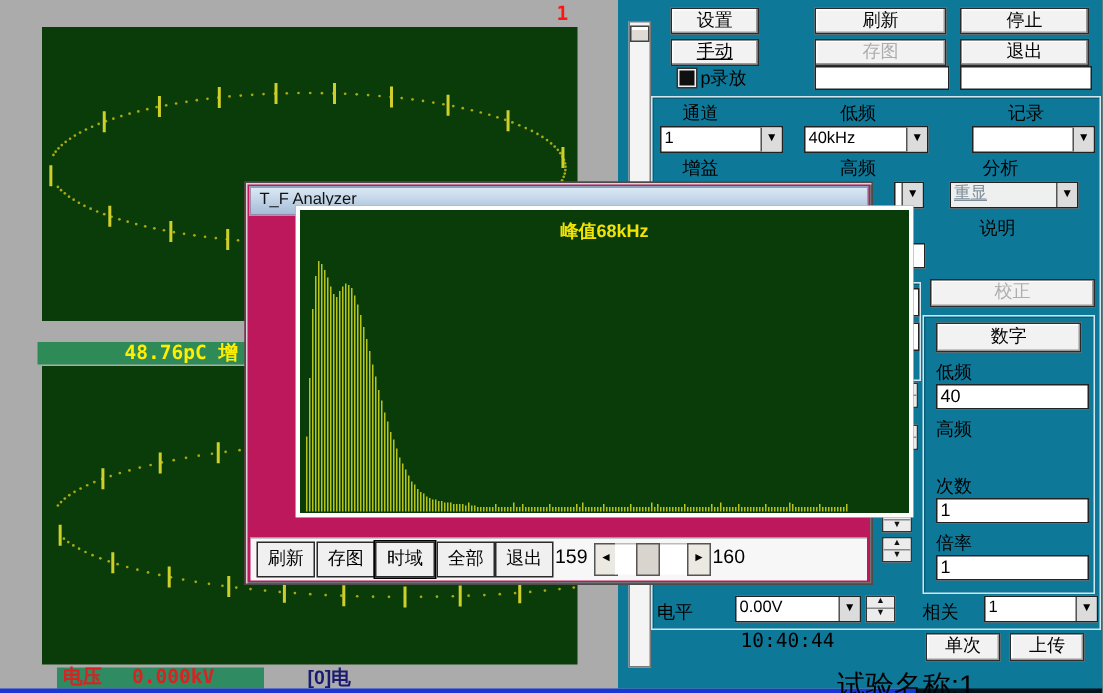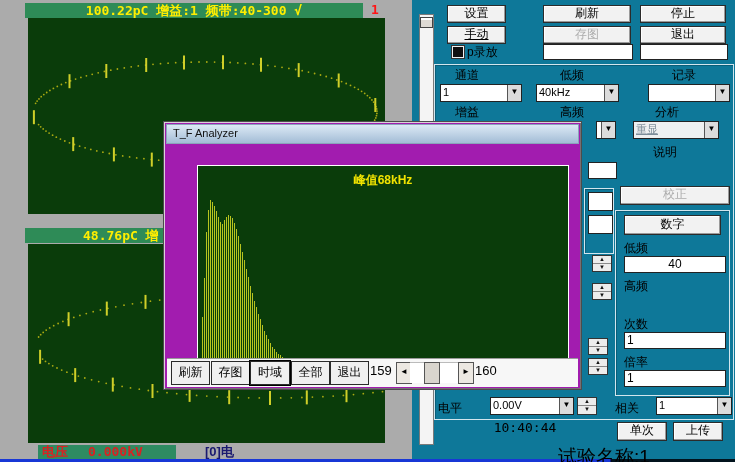--- a/index.html
+++ b/index.html
@@ -32,28 +32,28 @@
   .dd.dis .val{color:#7d8d99;text-decoration:underline;}
   .gbox{position:absolute;border:1px solid #d2e6ee;box-shadow:inset 1px 1px 0 rgba(4,62,82,.45);}
   .spin{position:absolute;width:18px;background:#f0f0f0;border:1px solid #333;}
   .spin .u,.spin .d{position:absolute;left:0;right:0;height:50%;font-size:6px;line-height:7px;
        text-align:center;color:#111;background:#ececec;}
   .spin .d{bottom:0;border-top:1px solid #888;}
   .chk{position:absolute;width:10px;height:10px;background:#101010;border:1px solid #f0f0f0;
        outline:1px solid #333;}
 
   
-  #popup{left:163px;top:121px;width:417px;height:267px;background:#a21caf;
+  #popup{left:163px;top:121px;width:417px;height:267px;background:#be185d;
          border:1px solid #4c4c4c;z-index:10;
          box-shadow:inset 1px 1px 0 #d8d4d8, inset -1px -1px 0 #747074;}
   #ptitle{position:absolute;left:2px;top:2px;right:2px;height:18px;
           background:linear-gradient(#dce9f5,#a3bcd6);border:1px solid #8ba3bb;
           font-size:11px;line-height:17px;padding-left:6px;color:#111;}
-  #pplot{position:absolute;left:33px;top:43px;width:370px;height:202px;
-         background:#0a3c0a;border:1px solid #ffffff;overflow:hidden;}
+  #pplot{position:absolute;left:33px;top:15px;width:370px;height:202px;
+         background:#0a3c0a;border:3px solid #ffffff;overflow:hidden;padding-left:36px;}
   #peaklabel{position:absolute;left:0;right:0;top:6px;text-align:center;
          color:#f2e300;font-weight:bold;font-size:12px;}
   #pfooter{position:absolute;left:3px;top:236px;width:411px;height:28px;background:#f7f7f7;
          border-top:1px solid #9a9a9a;}
   .pbtn{position:absolute;top:2px;height:22px;background:#f0f0f0;border:1px solid #2a2a2a;
         font-size:12px;text-align:center;line-height:21px;}
   .pbtn.focus{outline:1px solid #000;}
   .sbtn{position:absolute;top:3px;height:20px;width:14px;background:#ece8e2;border:1px solid #555;
         font-size:8px;text-align:center;line-height:18px;color:#000;}
   .navnum{position:absolute;top:4px;font-size:13px;color:#000;}
@@ -68,23 +68,20 @@
   
   #vtrack{left:419px;top:14px;width:13px;height:429px;background:#f4f4f4;border:1px solid #7a7a7a;}
   #vthumb{position:absolute;left:0;right:0;top:2px;height:9px;background:#dedad4;
           border:1px solid #444;box-shadow:inset 0 2px 0 #fff;}
 </style>
 </head>
 <body>
 
 <div id="app">
 
-  <div class="abs p-head mono" style="left:25px;top:3px;width:338px;height:15px;text-align:center;">
-    <span>100.22pC 增益:1 频带:40-300 √</span>
-  </div>
   <div class="abs red-ind mono" style="left:371px;top:2px;">1</div>
   <div class="abs p-plot" style="left:28px;top:18px;width:357px;height:196px;">
     <svg id="ell1" width="357" height="196">
         <circle cx="7.6" cy="85.3" r="0.9" fill="#a9a912"></circle>
         <circle cx="9.1" cy="83.1" r="0.9" fill="#a9a912"></circle>
         <circle cx="11.0" cy="80.9" r="0.9" fill="#a9a912"></circle>
         <circle cx="13.2" cy="78.7" r="0.9" fill="#a9a912"></circle>
         <circle cx="15.8" cy="76.6" r="0.9" fill="#a9a912"></circle>
         <circle cx="18.7" cy="74.5" r="0.9" fill="#a9a912"></circle>
         <circle cx="21.9" cy="72.4" r="0.9" fill="#a9a912"></circle>
@@ -434,21 +431,21 @@
     <span class="val">重显</span>
     <span class="arw">▼</span>
   </div>
 
   <div class="lbl" style="left:653px;top:144px;">说明</div>
   <div class="btn dis" style="left:620px;top:186px;width:108px;height:17px;">校正</div>
 
   <div class="gbox" style="left:615px;top:210px;width:113px;height:184px;"></div>
   <div class="btn" style="left:624px;top:215px;width:95px;height:18px;line-height:17px;">数字</div>
   <div class="lbl" style="left:624px;top:240px;">低频</div>
-  <div class="fld" style="left:624px;top:256px;width:96px;height:15px;font-size:12px;text-align:center;">40</div>
+  <div class="fld" style="left:624px;top:256px;width:96px;height:15px;font-size:12px;">40</div>
   <div class="lbl" style="left:624px;top:278px;">高频</div>
   <div class="lbl" style="left:624px;top:316px;">次数</div>
   <div class="fld" style="left:624px;top:332px;width:96px;height:15px;font-size:12px;">1</div>
   <div class="lbl" style="left:624px;top:354px;">倍率</div>
   <div class="fld" style="left:624px;top:370px;width:96px;height:15px;font-size:12px;">1</div>
 
   <div class="fld" style="left:588px;top:162px;width:23px;height:15px;"></div>
   <div class="gbox" style="left:584px;top:188px;width:28px;height:64px;"></div>
   <div class="fld" style="left:588px;top:192px;width:19px;height:17px;"></div>
   <div class="fld" style="left:588px;top:215px;width:19px;height:17px;"></div>

